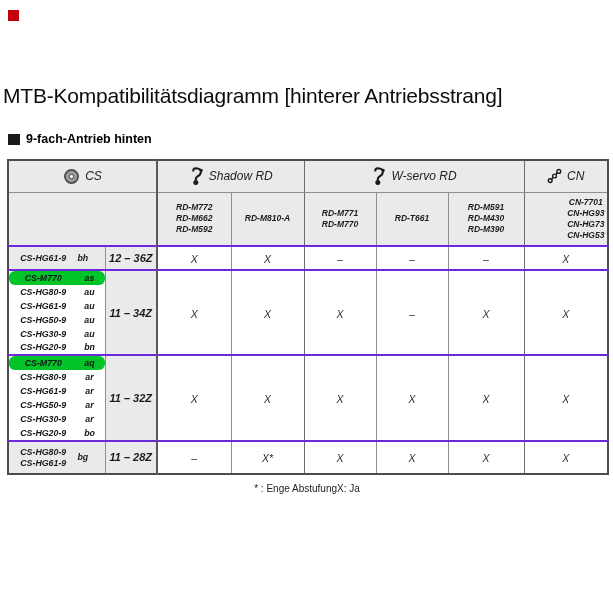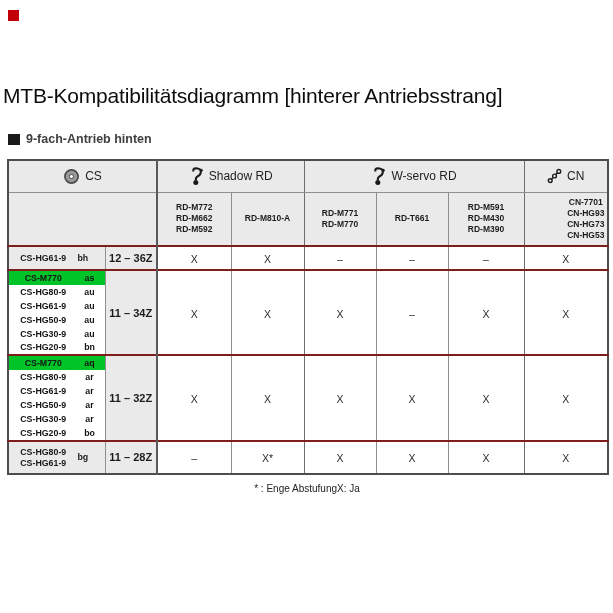--- a/index.html
+++ b/index.html
@@ -19,60 +19,61 @@
   }
   .page-title {
     margin: 84px 8px 0 3px;
     font-size: 21px; font-weight: 400; color: #0d0d0d;
     letter-spacing: -0.2px;
     white-space: nowrap;
   }
   .section-heading {
     margin: 24px 0 0 8px;
     display: flex; align-items: center; gap: 6px;
-    font-size: 12.5px; font-weight: 700; color: #404040;
+    font-size: 12.5px; font-weight: 700; color: #000000;
   }
   .section-square { width: 12px; height: 11px; background: #1a1a1a; display: inline-block; }
 
   table.compat {
     margin: 13px 12px 0 7px;
     border-collapse: collapse;
     table-layout: fixed;
     width: 600px;
     border: 2px solid #4c4d4f;
+    font-style: italic;
   }
   td {
     border: 1px solid #8f8f8f;
     padding: 0;
     text-align: center;
     vertical-align: middle;
     overflow: hidden;
   }
   tr.hrow1 td { height: 32px; background: #eaeaea; }
   tr.hrow2 td { height: 54px; background: #eaeaea; }
-  tr.data > td { border-top: 2px solid #7f1d1d; }
+  tr.data > td { border-top: 2px solid #6d28d9; }
   td.sep-r { border-right: 2px solid #58595b; }
   td.grp-r { border-right: 1px solid #6d6e70; }
 
   .hdr-flex { display: flex; align-items: center; justify-content: center; gap: 5px; font-size: 12px; font-weight: 400; color: #222; }
   .col-models { font-size: 8.5px; font-weight: 700; line-height: 11px; white-space: pre-line; color: #1c1c1c; }
 
   td.gray { background: #eaeaea; }
   td.white { background: #ffffff; }
 
   tr.r1 td { height: 24px; }
   tr.rg td { height: 84px; }
   tr.r4 td { height: 33px; }
   tr.r5 td { height: 33px; }
 
   .mline { display: flex; align-items: center; height: 14px; font-size: 8.8px; font-weight: 700; color: #141414; }
   .mline .m-name { flex: 1; text-align: center; }
   .mline .m-code { width: 27px; text-align: center; padding-right: 3px; }
   .mline.hl { background: var(--hl); }
-  td.models-cell .mline { height: 13.9px; }
+  td.models-cell .mline { height: 13.9px; border-radius: 6px; }
 
   .single-line { display: flex; align-items: center; height: 100%; font-size: 8.8px; font-weight: 700; }
   .single-line .m-name { flex: 1; text-align: center; }
   .single-line .m-code { width: 27px; text-align: center; padding-right: 18px; }
   .stack-names { flex: 1; display: flex; flex-direction: column; justify-content: center; gap: 1px; }
 
   .range { font-size: 11px; font-weight: 700; color: #1c1c1c; white-space: pre-line; line-height: 12px; }
   .val { font-size: 10.5px; font-weight: 400; color: #2c2c2c; }
 
   .footnote {

